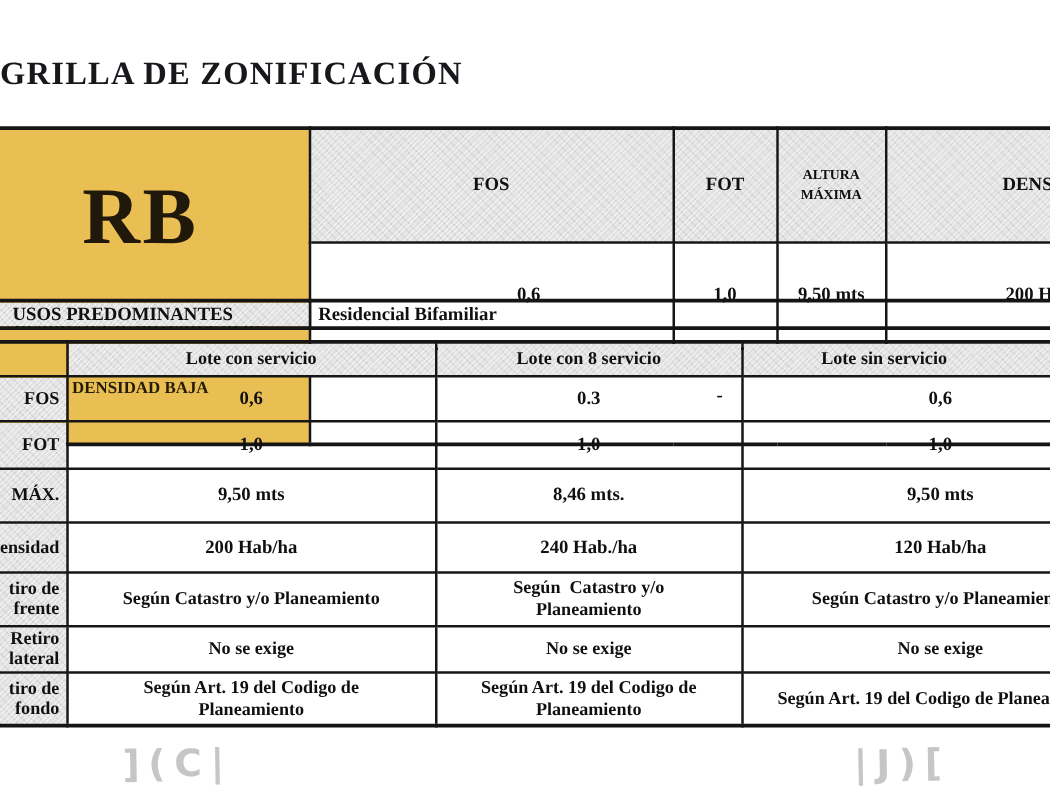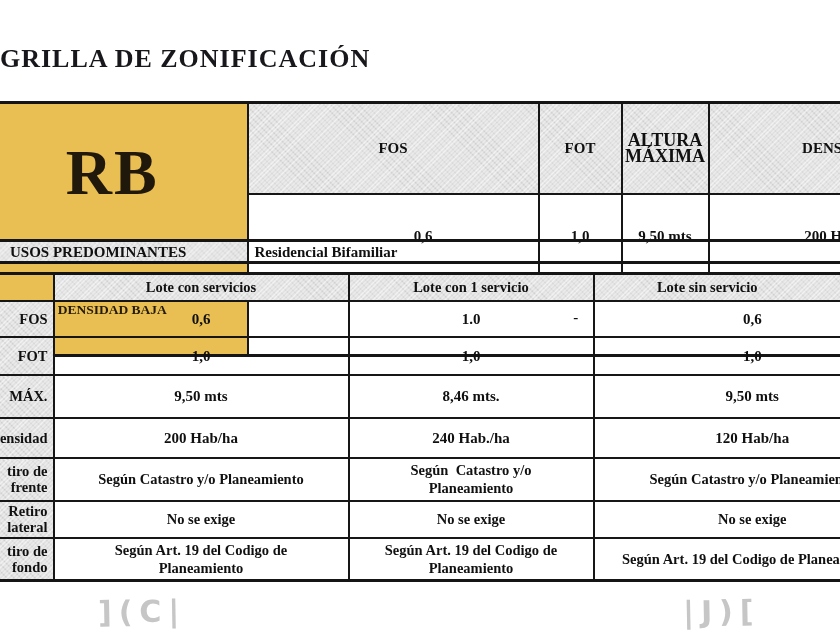--- a/index.html
+++ b/index.html
@@ -19,21 +19,21 @@
   }
   .gray{
     background-color:#e2e2e2;
     background-image:
       repeating-linear-gradient(135deg, rgba(255,255,255,0.55) 0px, rgba(255,255,255,0.55) 1px, transparent 1px, transparent 3px),
       repeating-linear-gradient(45deg, rgba(150,150,150,0.22) 0px, rgba(150,150,150,0.22) 1px, transparent 1px, transparent 5px);
   }
   .yellow{background-color:#e9be53;}
   .zone-code{font-size:64px;line-height:66px;font-weight:bold;color:#20180a;letter-spacing:2px;margin-bottom:8px;}
   .zone-name{font-size:13.5px;line-height:16px;font-weight:bold;color:#241b08;white-space:pre-wrap;}
-  .hdr2{line-height:16px;font-size:18px;}
+  .hdr2{line-height:16px;font-size:11px;}
   .lbl{text-align:right;padding-right:5px;font-size:14.5px;line-height:16px;}
   .nowrap{white-space:nowrap;}
   .nudge-r60{padding-left:60px;}
   .nudge-l70{padding-right:70px;}
   .nudge-l90{padding-right:90px;}
   .usos-lbl{text-align:left;padding-left:32px;font-size:15px;}
   .usos-val{text-align:left;padding-left:6px;font-size:15px;}
   .bleed{
     position:absolute;color:#c6c6c6;font-size:30px;font-weight:bold;
     letter-spacing:7px;transform:rotate(-1deg);font-family:"DejaVu Sans","Liberation Sans",sans-serif;
@@ -96,28 +96,28 @@
   <table style="left:-60px;top:272px;width:970px;">
     <colgroup>
       <col style="width:112px">
         <col style="width:295px">
         <col style="width:245px">
         <col style="width:318px">
     </colgroup>
     <tbody>
         <tr style="height:27px;">
       <td></td>
-      <td class="gray cell-sm">Lote con servicios</td>
-      <td class="gray cell-sm">Lote con 1 servicio</td>
+      <td class="gray cell-sm">Lote con servicio</td>
+      <td class="gray cell-sm">Lote con 8 servicio</td>
       <td class="gray cell-sm nudge-l90 nowrap">Lote sin servicio</td>
     </tr>
     <tr style="height:36px;">
       <td class="gray lbl">FOS</td>
       <td>0,6</td>
-      <td>1.0</td>
+      <td>0.3</td>
       <td>0,6</td>
     </tr>
     <tr style="height:38px;">
       <td class="gray lbl">FOT</td>
       <td>1,0</td>
       <td>1,0</td>
       <td>1,0</td>
     </tr>
     <tr style="height:43px;">
       <td class="gray lbl">MÁX.</td>

